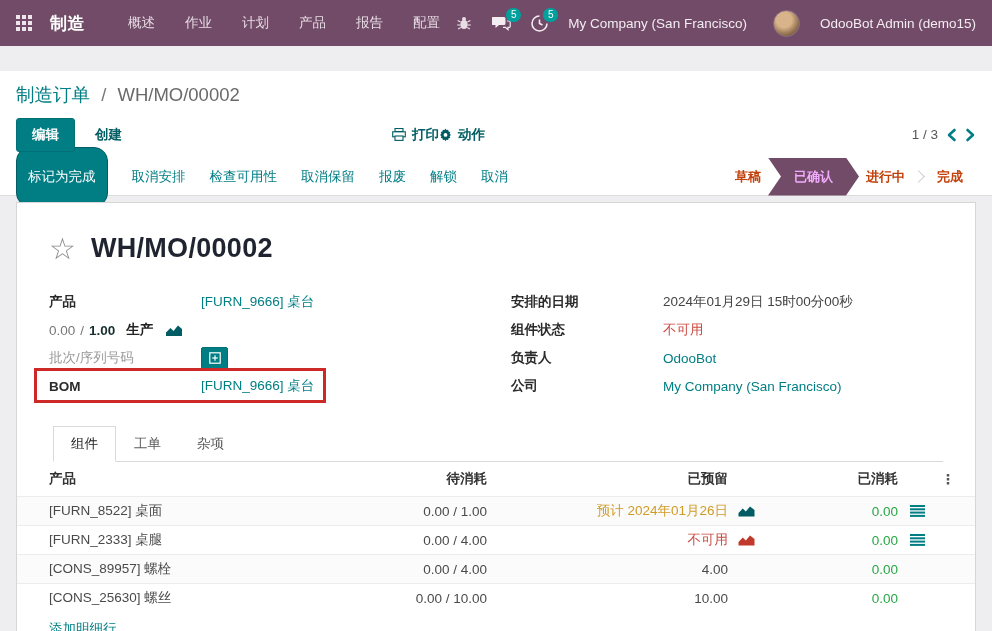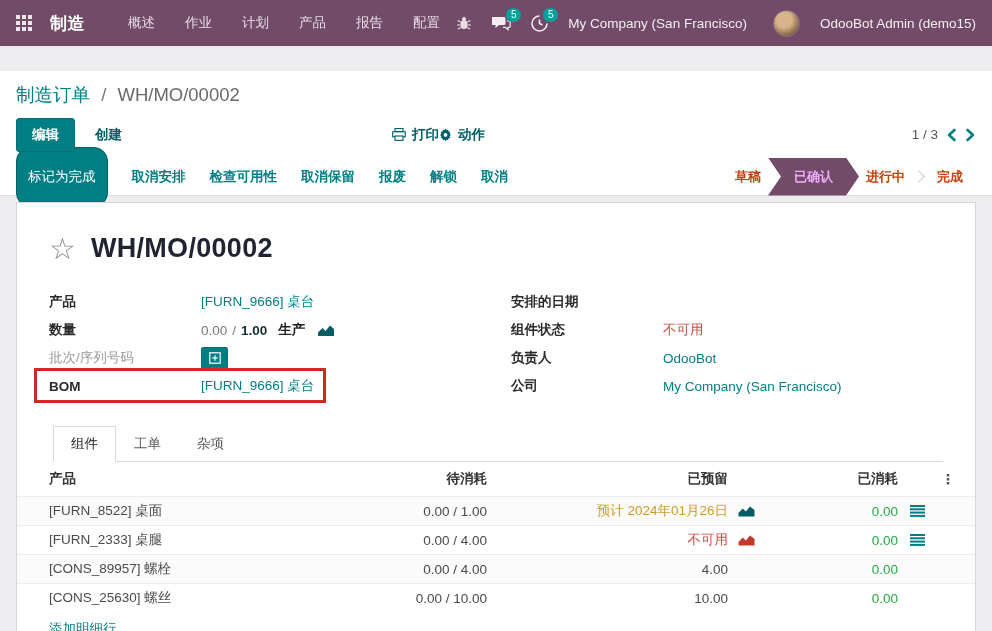--- a/index.html
+++ b/index.html
@@ -54,21 +54,21 @@
   .pager-arrow { cursor: pointer; display: inline-flex; }
   
   .statusbar {
     background: #fff; height: 38px; display: flex; align-items: center;
     padding: 0 16px; border-bottom: 1px solid #dcdcdc;
   }
   .sb-primary {
     background: #017e84; border: 1px solid #015d63; color: #fff; font-size: 13.5px; font-weight: 400;
     padding: 20px 11px; border-radius: 14px; cursor: pointer; font-family: inherit;
   }
-  .sb-btn { background: none; border: none; color: #017e84; font-size: 13.5px; font-weight: 700;
+  .sb-btn { background: none; border: none; color: #017e84; font-size: 13.5px; font-weight: 400;
     margin-left: 24px; cursor: pointer; font-family: inherit; }
   .steps { margin-left: auto; display: flex; align-items: center; height: 38px; }
   .step { font-size: 13px; color: #c2410c; padding: 0 13px; line-height: 38px; cursor: pointer; white-space: nowrap; font-weight: bold; }
   .step.active {
     background: #714B67; color: #f0abfc; font-weight: 700; padding: 0 26px;
     clip-path: polygon(0 0, calc(100% - 13px) 0, 100% 50%, calc(100% - 13px) 100%, 0 100%, 13px 50%);
     margin: 0 -6px;
   }
   .step-sep { width: 9px; height: 9px; border-top: 1px solid #ccc; border-right: 1px solid #ccc;
     transform: rotate(45deg); margin: 0 1px 0 -4px; }
@@ -247,21 +247,20 @@
   </div>
 
   <div class="field-groups">
 
     <div>
       <div class="frow">
         <span class="flabel">产品</span>
         <span class="fvalue link">[FURN_9666] 桌台</span>
       </div>
       <div class="frow">
-        <span class="flabel">数量</span>
         <span class="qty-done">0.00</span>
         <span class="qty-sep">/</span>
         <span class="qty-target">1.00</span>
         <button class="produce-btn">生产</button>
         <button class="chart-btn">
           <svg width="18" height="13" viewBox="0 0 18 13">
                 <path d="M1 12 V8.5 L5.5 4 L8.5 7 L13 1.5 L17 5 V12 Z" fill="#015d63"></path>
               </svg>
         </button>
       </div>
@@ -278,20 +277,21 @@
       <div class="frow">
         <span class="flabel">BOM</span>
         <span class="fvalue link">[FURN_9666] 桌台</span>
         <div class="ann-box"></div>
       </div>
     </div>
 
     <div>
       <div class="frow">
         <span class="flabel">安排的日期</span>
+        <span class="fvalue">2024年01月29日 15时00分00秒</span>
       </div>
       <div class="frow">
         <span class="flabel">组件状态</span>
         <span class="fvalue txt-red">不可用</span>
       </div>
       <div class="frow">
         <span class="flabel">负责人</span>
         <span class="fvalue link">OdooBot</span>
       </div>
       <div class="frow">

